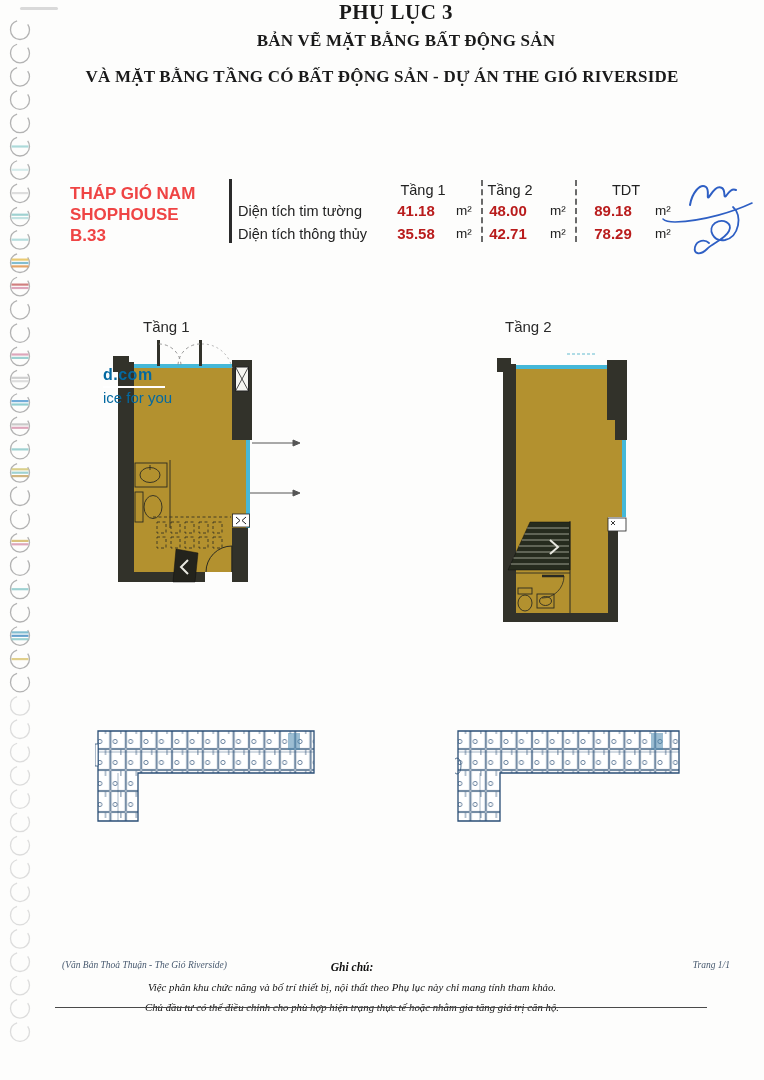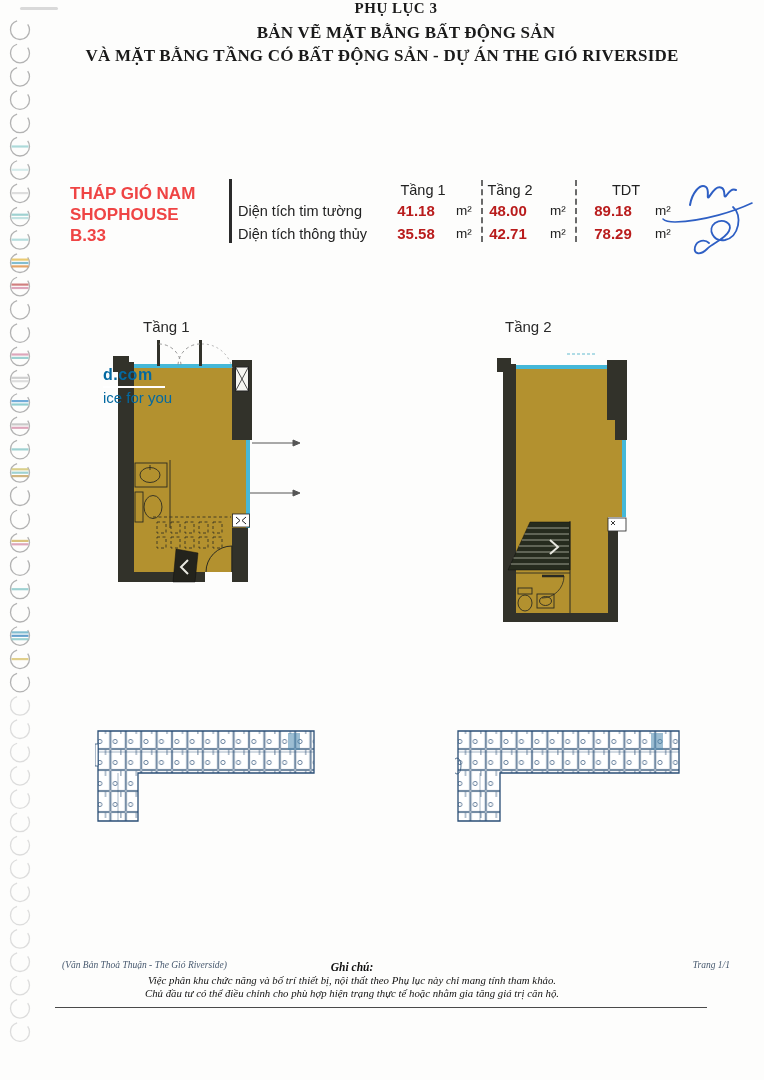--- a/index.html
+++ b/index.html
@@ -1,42 +1,42 @@
 <!DOCTYPE html>
 <html><head>
 <meta charset="utf-8">
 <style>
   html,body{margin:0;padding:0;background:#e9e9e9;}
   .page{position:relative;width:764px;height:1080px;background:#fdfdfc;overflow:hidden;
         font-family:"Liberation Sans",sans-serif;color:#1a1a1a;margin:0 auto;}
   .abs{position:absolute;}
   
   .title-block{left:0;top:68;width:764px;text-align:center;font-family:"Liberation Serif",serif;font-weight:bold;}
-  .title-main{font-size:15px;letter-spacing:.5px;padding-left:28px;}
+  .title-main{font-size:21px;letter-spacing:.5px;padding-left:28px;}
   .title-sub{font-size:17px;margin-top:6px;letter-spacing:.2px;padding-left:48px;}
-  .title-sub2{font-size:17px;margin-top:3px;letter-spacing:.2px;}
+  .title-sub2{font-size:17px;margin-top:16px;letter-spacing:.2px;}
   
   .name-block{left:70px;top:183px;width:155px;font-weight:bold;font-size:17px;line-height:21px;color:#ef4444;}
   .vline{left:229px;top:179px;width:2.5px;height:64px;background:#2b2b2b;}
   .dash-sep{top:180px;width:0;height:62px;border-left:2px dashed #6a6a6a;}
   .col-header{top:182px;width:80px;text-align:center;font-size:14.5px;color:#222;}
   .row-label{left:238px;font-size:14.5px;color:#222;}
   .val{width:60px;text-align:center;font-weight:bold;font-size:15px;color:#b91c1c;}
   .unit{font-size:13.5px;color:#222;}
   
   .plan-label{font-size:15px;color:#2a2a2a;}
   
   .wm{color:#0369a1;line-height:1;}
   .wm1{font-size:16px;font-weight:bold;letter-spacing:.5px;}
   .wm-line{background:#ffffff;height:2px;}
   .wm2{font-size:15px;}
   
   .note{left:0;width:704px;text-align:center;font-family:"Liberation Serif",serif;color:#111;}
   .note-head{font-size:11.5px;font-weight:bold;font-style:italic;}
-  .note-line{font-size:10.8px;font-style:italic;margin-top:1px;}
+  .note-line{font-size:10.8px;font-style:italic;margin-top:8px;}
   
   .footer-rule{left:55px;top:1007px;width:652px;height:0;border-top:1.6px solid #4a4a4a;}
   .footer-text{top:960px;font-family:"Liberation Serif",serif;font-style:italic;font-size:9.5px;color:#46586e;}
   .scan-smudge{left:20px;top:7px;width:38px;height:3px;background:#d9d9d9;border-radius:2px;}
 </style>
 </head>
 <body>
 
 <div class="page">
 

